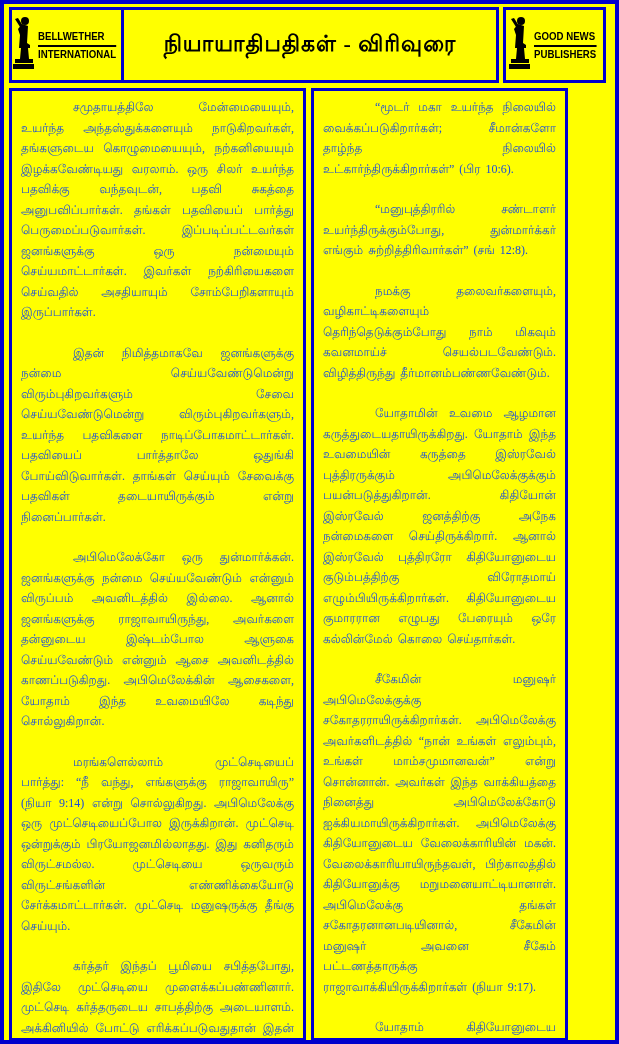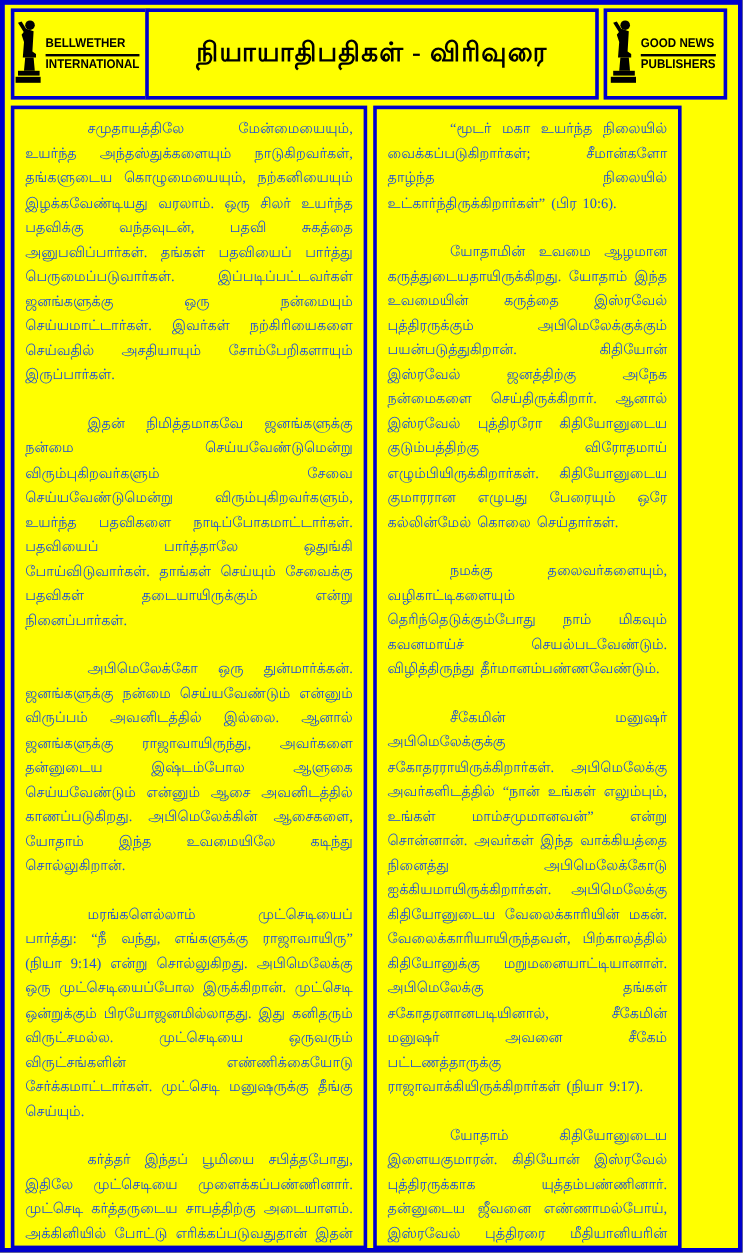--- a/index.html
+++ b/index.html
@@ -125,19 +125,20 @@
   <div class="box column col-left">
     <p class="para">சமுதாயத்திலே மேன்மையையும், உயர்ந்த அந்தஸ்துக்களையும் நாடுகிறவர்கள், தங்களுடைய கொழுமையையும், நற்கனியையும் இழக்கவேண்டியது வரலாம். ஒரு சிலர் உயர்ந்த பதவிக்கு வந்தவுடன், பதவி சுகத்தை அனுபவிப்பார்கள். தங்கள் பதவியைப் பார்த்து பெருமைப்படுவார்கள். இப்படிப்பட்டவர்கள் ஜனங்களுக்கு ஒரு நன்மையும் செய்யமாட்டார்கள். இவர்கள் நற்கிரியைகளை செய்வதில் அசதியாயும் சோம்பேறிகளாயும் இருப்பார்கள்.</p>
     <p class="para">இதன் நிமித்தமாகவே ஜனங்களுக்கு நன்மை செய்யவேண்டுமென்று விரும்புகிறவர்களும் சேவை செய்யவேண்டுமென்று விரும்புகிறவர்களும், உயர்ந்த பதவிகளை நாடிப்போகமாட்டார்கள். பதவியைப் பார்த்தாலே ஒதுங்கி போய்விடுவார்கள். தாங்கள் செய்யும் சேவைக்கு பதவிகள் தடையாயிருக்கும் என்று நினைப்பார்கள்.</p>
     <p class="para">அபிமெலேக்கோ ஒரு துன்மார்க்கன். ஜனங்களுக்கு நன்மை செய்யவேண்டும் என்னும் விருப்பம் அவனிடத்தில் இல்லை. ஆனால் ஜனங்களுக்கு ராஜாவாயிருந்து, அவர்களை தன்னுடைய இஷ்டம்போல ஆளுகை செய்யவேண்டும் என்னும் ஆசை அவனிடத்தில் காணப்படுகிறது. அபிமெலேக்கின் ஆசைகளை, யோதாம் இந்த உவமையிலே கடிந்து சொல்லுகிறான்.</p>
     <p class="para">மரங்களெல்லாம் முட்செடியைப் பார்த்து: “நீ வந்து, எங்களுக்கு ராஜாவாயிரு” (நியா 9:14) என்று சொல்லுகிறது. அபிமெலேக்கு ஒரு முட்செடியைப்போல இருக்கிறான். முட்செடி ஒன்றுக்கும் பிரயோஜனமில்லாதது. இது கனிதரும் விருட்சமல்ல. முட்செடியை ஒருவரும் விருட்சங்களின் எண்ணிக்கையோடு சேர்க்கமாட்டார்கள். முட்செடி மனுஷருக்கு தீங்கு செய்யும்.</p>
     <p class="para">கர்த்தர் இந்தப் பூமியை சபித்தபோது, இதிலே முட்செடியை முளைக்கப்பண்ணினார். முட்செடி கர்த்தருடைய சாபத்திற்கு அடையாளம். அக்கினியில் போட்டு எரிக்கப்படுவதுதான் இதன் முடிவு. அபிமெலேக்கு ஒரு முட்செடியைப்போல இருந்தாலும், சீகேமின் மனுஷர் அவனை ராஜாவாக்குகிறார்கள். மரங்களெல்லாம் முட்செடியை தங்களுக்கு ராஜாவாக்கினதற்கு இது ஒப்பாயிருக்கிறது.</p>
   </div>
 
   <div class="box column col-right">
     <p class="para">“மூடர் மகா உயர்ந்த நிலையில் வைக்கப்படுகிறார்கள்; சீமான்களோ தாழ்ந்த நிலையில் உட்கார்ந்திருக்கிறார்கள்” (பிர 10:6).</p>
+    <p class="para">“மனுபுத்திரரில் சண்டாளர் உயர்ந்திருக்கும்போது, துன்மார்க்கர் எங்கும் சுற்றித்திரிவார்கள்” (சங் 12:8).</p>
+    <p class="para">நமக்கு தலைவர்களையும், வழிகாட்டிகளையும் தெரிந்தெடுக்கும்போது நாம் மிகவும் கவனமாய்ச் செயல்படவேண்டும். விழித்திருந்து தீர்மானம்பண்ணவேண்டும்.</p>
     <p class="para">யோதாமின் உவமை ஆழமான கருத்துடையதாயிருக்கிறது. யோதாம் இந்த உவமையின் கருத்தை இஸ்ரவேல் புத்திரருக்கும் அபிமெலேக்குக்கும் பயன்படுத்துகிறான். கிதியோன் இஸ்ரவேல் ஜனத்திற்கு அநேக நன்மைகளை செய்திருக்கிறார். ஆனால் இஸ்ரவேல் புத்திரரோ கிதியோனுடைய குடும்பத்திற்கு விரோதமாய் எழும்பியிருக்கிறார்கள். கிதியோனுடைய குமாரரான எழுபது பேரையும் ஒரே கல்லின்மேல் கொலை செய்தார்கள்.</p>
-    <p class="para">நமக்கு தலைவர்களையும், வழிகாட்டிகளையும் தெரிந்தெடுக்கும்போது நாம் மிகவும் கவனமாய்ச் செயல்படவேண்டும். விழித்திருந்து தீர்மானம்பண்ணவேண்டும்.</p>
     <p class="para">சீகேமின் மனுஷர் அபிமெலேக்குக்கு சகோதரராயிருக்கிறார்கள். அபிமெலேக்கு அவர்களிடத்தில் “நான் உங்கள் எலும்பும், உங்கள் மாம்சமுமானவன்” என்று சொன்னான். அவர்கள் இந்த வாக்கியத்தை நினைத்து அபிமெலேக்கோடு ஐக்கியமாயிருக்கிறார்கள். அபிமெலேக்கு கிதியோனுடைய வேலைக்காரியின் மகன். வேலைக்காரியாயிருந்தவள், பிற்காலத்தில் கிதியோனுக்கு மறுமனையாட்டியானாள். அபிமெலேக்கு தங்கள் சகோதரனானபடியினால், சீகேமின் மனுஷர் அவனை சீகேம் பட்டணத்தாருக்கு ராஜாவாக்கியிருக்கிறார்கள் (நியா 9:17).</p>
     <p class="para">யோதாம் கிதியோனுடைய இளையகுமாரன். கிதியோன் இஸ்ரவேல் புத்திரருக்காக யுத்தம்பண்ணினார். தன்னுடைய ஜீவனை எண்ணாமல்போய், இஸ்ரவேல் புத்திரரை மீதியானியரின் கையின்று இரட்சித்தார் (நியா 9:16). ஆனால் இஸ்ரவேல் புத்திரரோ, கிதியோன் தங்களுக்கு செய்த நன்மைகளை மறந்துவிடுகிறார்கள். கிதியோனின் குடும்பத்திற்கு ஆதரவாயிருந்து நன்மை செய்வதற்கு பதிலாக, அவர்களுக்கு விரோதமாய் எழும்பி, தீங்கு செய்கிறார்கள்.</p>
   </div>
 
 </div>
 
 </body></html>

